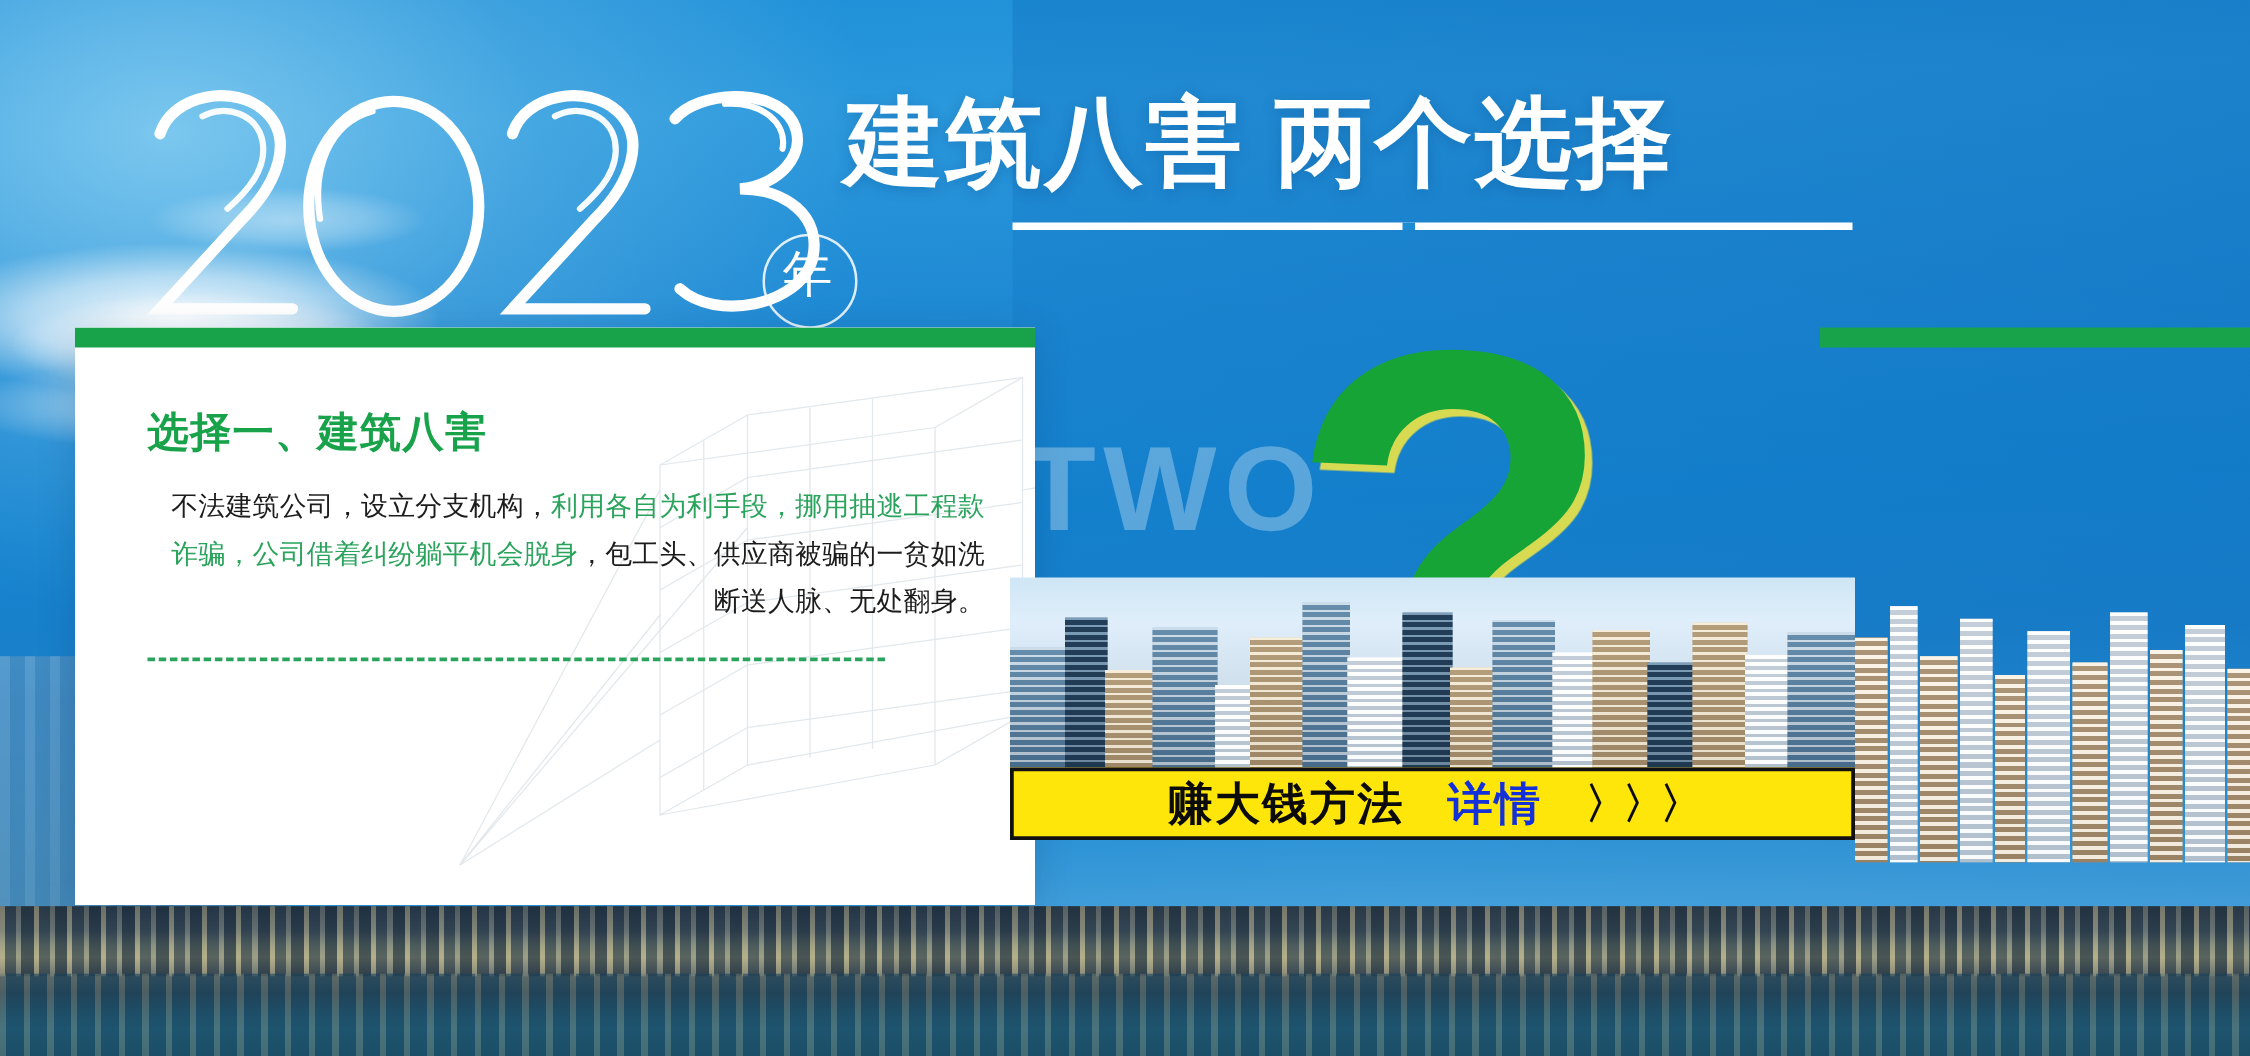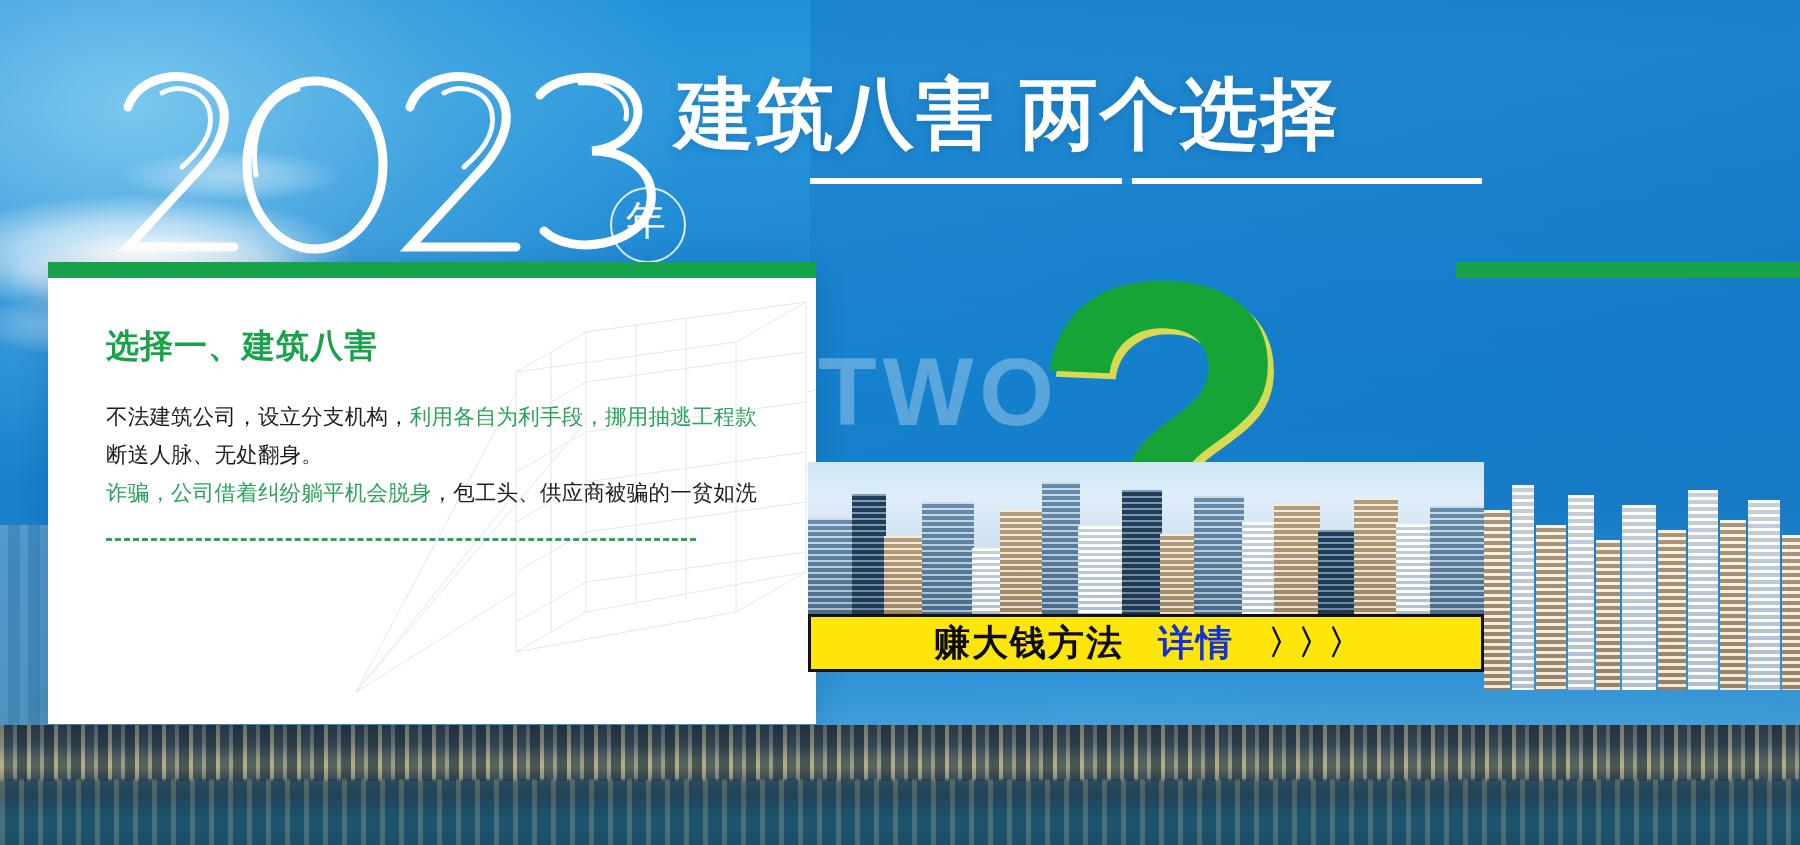--- a/index.html
+++ b/index.html
@@ -111,21 +111,21 @@
   }
 
   
   .green-right-bar {
     position: absolute; left: 1456px; top: 262px;
     width: 344px; height: 16px; background: #18a34a;
   }
 
   
   .card {
-    position: absolute; left: 48px; top: 262px;
+    position: absolute; left: 60px; top: 262px;
     width: 768px; height: 462px;
     background: #ffffff;
     box-shadow: 0 6px 28px rgba(0,40,80,.18);
     overflow: hidden;
   }
   .card-topbar { height: 16px; background: #18a34a; }
   .card-bp {
     position: absolute; right: -40px; top: 10px;
     width: 520px; height: 450px; opacity: .5;
   }
@@ -134,25 +134,26 @@
 
   .sec-title {
     color: #18a34a;
     font-weight: 700;
     font-size: 33px;
     letter-spacing: 1px;
     line-height: 1.2;
     white-space: nowrap;
   }
   .sec-para {
-    margin-top: 32px;
+    margin-top: 20px;
     font-size: 21.5px;
     line-height: 1.78;
     color: #1c1c1c;
     letter-spacing: 0.2px;
+    text-align: right;
   }
   .sec-para .g { color: #2aa35c; }
 
   .dashed-sep {
     margin: 26px 0 0 0;
     height: 0;
     border-top: 3px dashed #2aa35c;
     width: 590px;
   }
   .sec2 { margin-top: 30px; }
@@ -343,24 +344,24 @@
 
     <div class="card-body">
 
       <div>
         <div class="sec-title">选择一、建筑八害</div>
         <div class="sec-para">
           <div>
             <span>不法建筑公司，设立分支机构，</span><span class="g">利用各自为利手段，挪用抽逃工程款</span>
           </div>
           <div>
-            <span>断送人脉、无处翻身。</span>
+            <span class="g">诈骗，公司借着纠纷躺平机会脱身</span><span>，包工头、供应商被骗的一贫如洗</span>
           </div>
           <div>
-            <span class="g">诈骗，公司借着纠纷躺平机会脱身</span><span>，包工头、供应商被骗的一贫如洗</span>
+            <span>断送人脉、无处翻身。</span>
           </div>
         </div>
       </div>
 
       <div class="dashed-sep"></div>
 
 
     </div>
   </div>
 

